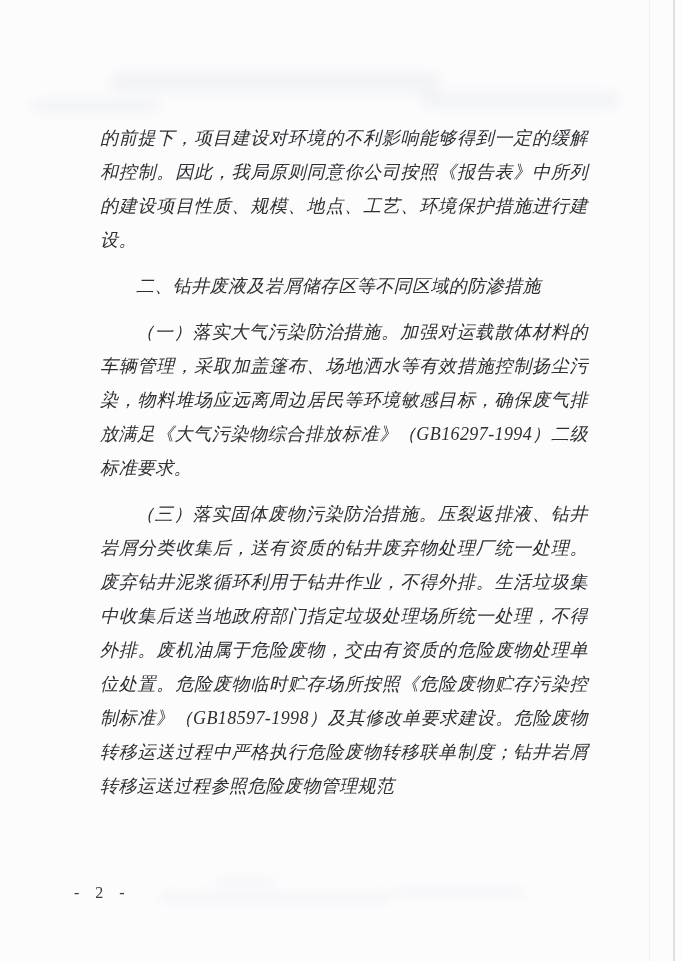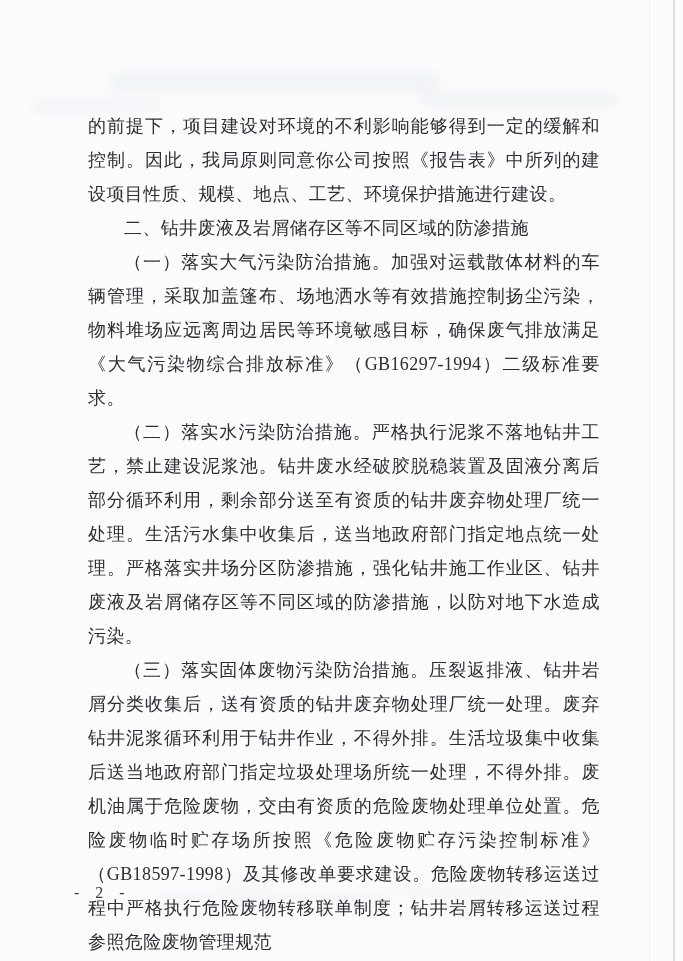--- a/index.html
+++ b/index.html
@@ -21,22 +21,23 @@
     position: absolute;
     left: 88px;
     top: 109px;
     width: 512px;
     font-size: 18px;
     line-height: 34px;
     letter-spacing: 0.4px;
     text-align: justify;
   }
   .body-text p {
-    margin: 0;
+    margin: 12px;
     text-indent: 2em;
+    font-style: italic;
   }
   .body-text p.no-indent {
     text-indent: 0;
   }
   
   .page-number {
     position: absolute;
     left: 74px;
     top: 884px;
     font-size: 16px;
@@ -88,19 +89,18 @@
   <div class="artifact ghost ghost-bottom-2"></div>
   <div class="artifact ghost ghost-bottom-3"></div>
 
   <div class="artifact edge-line-faint"></div>
   <div class="artifact edge-line-strong"></div>
 
   <div class="body-text">
     <p class="no-indent">的前提下，项目建设对环境的不利影响能够得到一定的缓解和控制。因此，我局原则同意你公司按照《报告表》中所列的建设项目性质、规模、地点、工艺、环境保护措施进行建设。</p>
     <p>二、钻井废液及岩屑储存区等不同区域的防渗措施</p>
     <p>（一）落实大气污染防治措施。加强对运载散体材料的车辆管理，采取加盖篷布、场地洒水等有效措施控制扬尘污染，物料堆场应远离周边居民等环境敏感目标，确保废气排放满足《大气污染物综合排放标准》（GB16297-1994）二级标准要求。</p>
-    <p>（二）落实水污染防治措施。严格执行泥浆不落地钻井工艺，禁止建设泥浆池。钻井废水经破胶脱稳装置及固液分离后部分循环利用，剩余部分送至有资质的钻井废弃物处理厂统一处理。生活污水集中收集后，送当地政府部门指定地点统一处理。严格落实井场分区防渗措施，强化钻井施工作业区、钻井废液及岩屑储存区等不同区域的防渗措施，以防对地下水造成污染。</p>
     <p>（三）落实固体废物污染防治措施。压裂返排液、钻井岩屑分类收集后，送有资质的钻井废弃物处理厂统一处理。废弃钻井泥浆循环利用于钻井作业，不得外排。生活垃圾集中收集后送当地政府部门指定垃圾处理场所统一处理，不得外排。废机油属于危险废物，交由有资质的危险废物处理单位处置。危险废物临时贮存场所按照《危险废物贮存污染控制标准》（GB18597-1998）及其修改单要求建设。危险废物转移运送过程中严格执行危险废物转移联单制度；钻井岩屑转移运送过程参照危险废物管理规范</p>
   </div>
 
   <div class="page-number">- 2 -</div>
 
 </div>
 
 </body></html>

